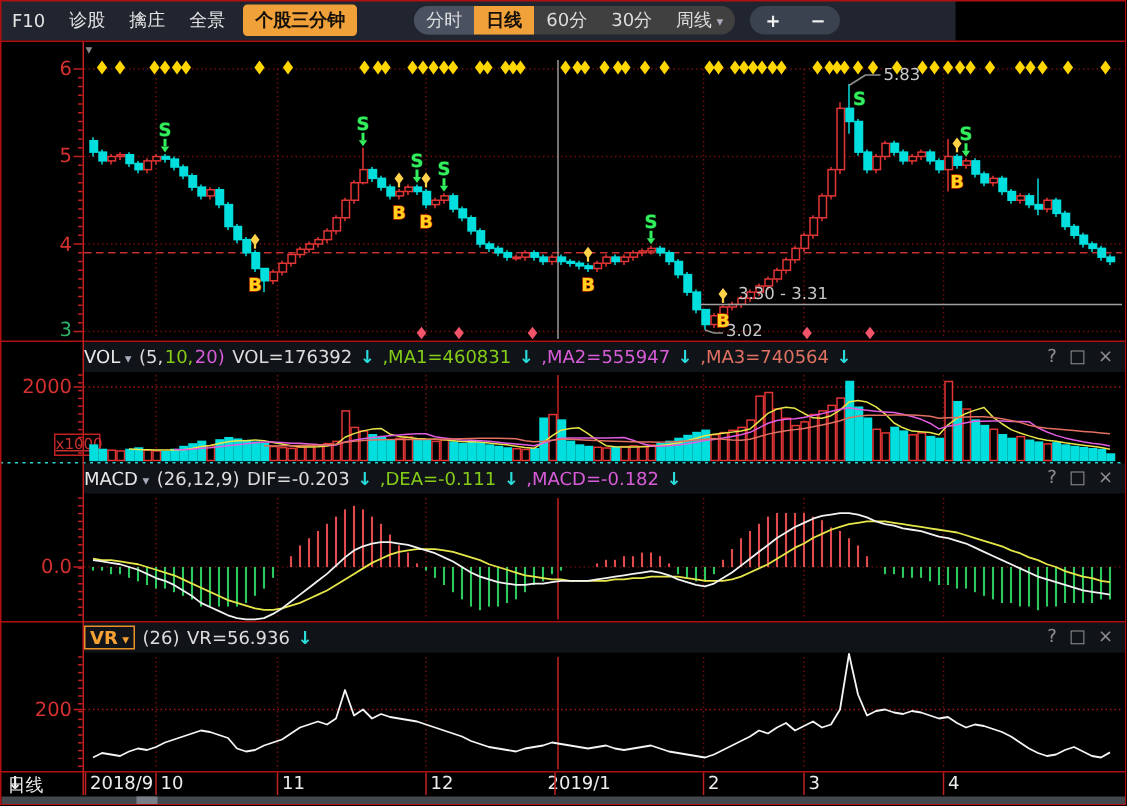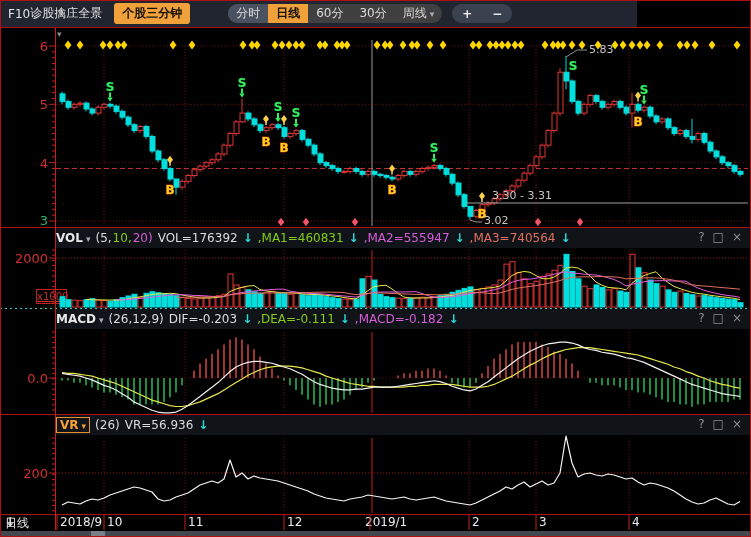--- a/index.html
+++ b/index.html
@@ -1,37 +1,37 @@
 <!DOCTYPE html>
 <html><head>
 <meta charset="utf-8">
 <style>
   html,body{margin:0;padding:0;background:#000;}
   *{box-sizing:border-box;font-family:"DejaVu Sans","Liberation Sans",sans-serif;}
   #app{position:relative;width:751px;height:537px;background:#000;overflow:hidden;}
   
   #toolbar{position:absolute;left:0;top:0;width:637px;height:27px;background:#20252f;display:flex;align-items:center;z-index:2;font-size:12px;color:#e4e4e4;}
-  .tb-item{margin-left:0;cursor:default;white-space:nowrap;}
+  .tb-item{margin-left:16px;cursor:default;white-space:nowrap;}
   .tb-item:first-child{margin-left:8px;}
   .btn-orange{margin-left:12px;background:#f0a13a;color:#15100a;padding:2px 8px;border-radius:3px;font-weight:bold;}
   .period-group{margin-left:38px;display:flex;align-items:center;background:#404040;border-radius:10px;overflow:hidden;height:19px;}
   .p-btn{padding:2px 8px;color:#dcdcdc;white-space:nowrap;}
   .p-first{background:#4a5262;}
   .p-active{background:#f0a13a;color:#15100a;font-weight:bold;}
   .zoom-pill{margin-left:10px;display:flex;align-items:center;background:#3b424f;border-radius:10px;height:19px;overflow:hidden;}
   .z-btn{padding:0 10px;color:#f0f0f0;font-weight:bold;}
   .tb-right{margin-left:auto;display:flex;align-items:center;}
   .btn-dark{margin-left:8px;background:#2e3542;border:1px solid #4b5468;border-radius:3px;padding:1px 7px;color:#e4e4e4;white-space:nowrap;}
   .caret{font-style:normal;font-size:9px;color:#aab;margin-left:3px;}
   #collapse-btn{margin:0 6px 0 8px;color:#d8d8d8;font-weight:bold;letter-spacing:-1px;}
   
   .phead{position:absolute;left:56px;width:694px;height:20px;background:#101419;display:flex;align-items:center;gap:5px;font-size:12px;color:#dcdcdc;z-index:2;white-space:nowrap;}
   .picons{position:absolute;right:8px;top:2px;display:flex;gap:8px;color:#8f8f8f;font-size:12px;z-index:3;}
   .c-w{color:#dcdcdc}.c-y{color:#84cc16}.c-m{color:#d85cd8}.c-s{color:#e07060}.c-c{color:#2adbdb;font-weight:bold}
-  .pname{font-weight:bold;color:#e8e8e8;text-align:center;}
+  .pname{font-weight:normal;color:#e8e8e8;text-align:center;}
   .vr-box{border:1px solid #e8902a;color:#f5a133;padding:0 3px;font-weight:bold;}
   .vr-box .caret{color:#f5a133;}
   
   .ylab{position:absolute;left:0;width:48px;text-align:right;font-size:13px;color:#d33030;z-index:2;}
   .ylab-green{color:#2db36a;}
   #x1000-box{position:absolute;left:36px;top:289px;width:31px;height:15px;border:1px solid #c22020;color:#c83030;font-size:10px;text-align:center;line-height:13px;z-index:2;text-decoration:underline;}
   #main-ind-caret{position:absolute;left:57px;top:29px;color:#8a8a8a;font-size:9px;z-index:2;}
   
   #xaxis{position:absolute;left:0;top:515px;width:751px;height:16px;z-index:2;}
   #xaxis span{position:absolute;top:0;color:#ececec;font-size:12px;white-space:nowrap;}

